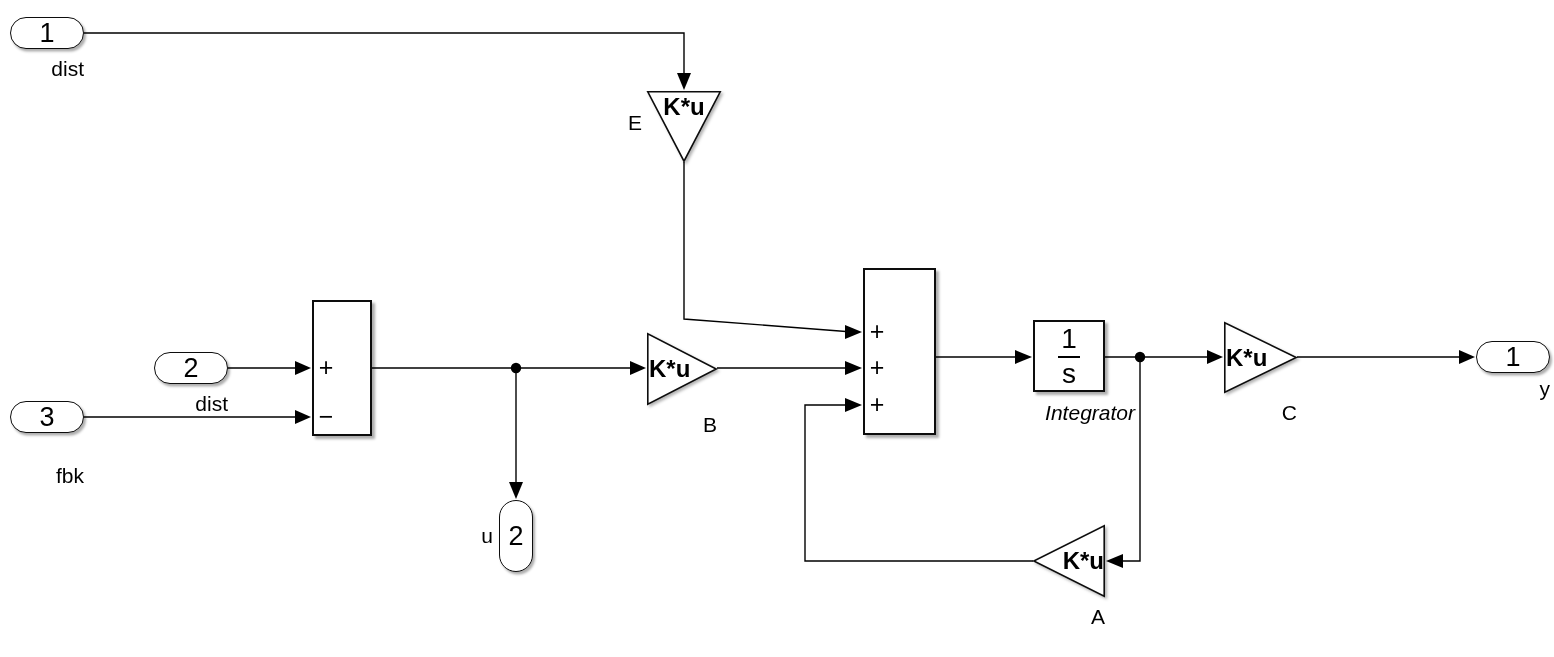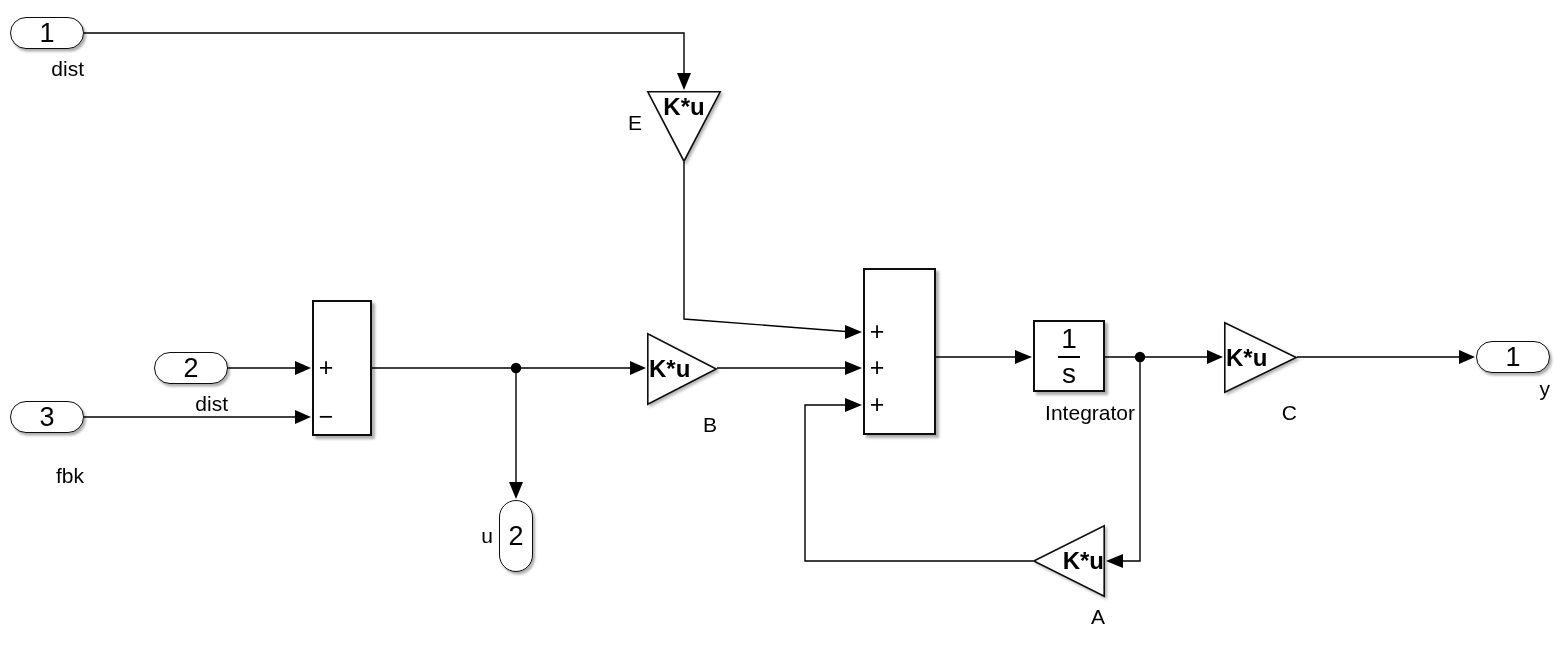--- a/index.html
+++ b/index.html
@@ -141,21 +141,21 @@
     <span class="sum-sign" style="top:98px;">+</span>
     <span class="sum-sign" style="top:135px;">+</span>
   </div>
 
   <div class="block" style="left:1033px; top:320px; width:72px; height:72px;">
     <div class="frac">
       <span class="frac-num">1</span>
       <span class="frac-den">s</span>
     </div>
   </div>
-  <div class="label t-center" style="left:1002px; top:401px; width:133px;">Integrator</div>
+  <div class="label t-center" style="left:1002px; top:401px; width:133px;font-style:italic;">Integrator</div>
 
   <div class="gain" style="left:647px; top:91px; width:74px; height:71px;">
     <svg width="74" height="71" viewBox="0 0 74 71">
       <polygon points="0.8,0.8 73.2,0.8 37,70.2"></polygon>
     </svg>
     <span class="gain-text" style="left:50%; top:4px; transform:translateX(-50%);">K*u</span>
   </div>
   <div class="label t-right" style="left:600px; top:111px; width:42px;">E</div>
 
   <div class="gain" style="left:647px; top:333px; width:70px; height:72px;">

